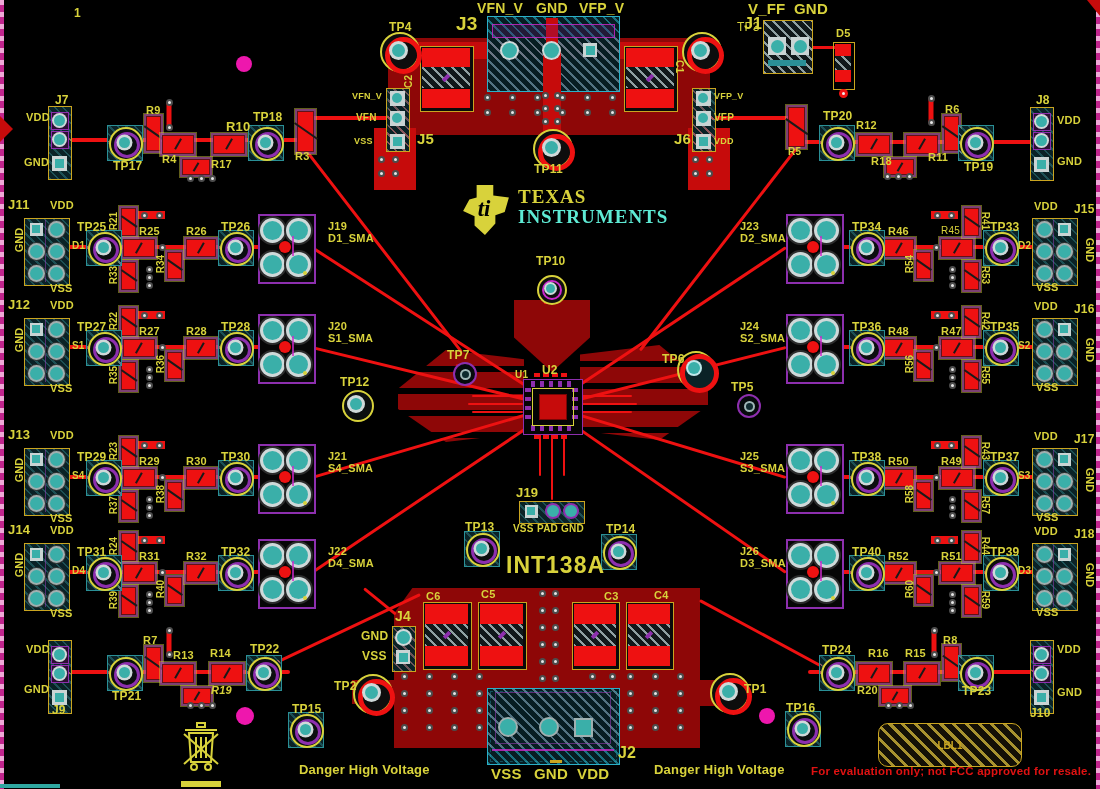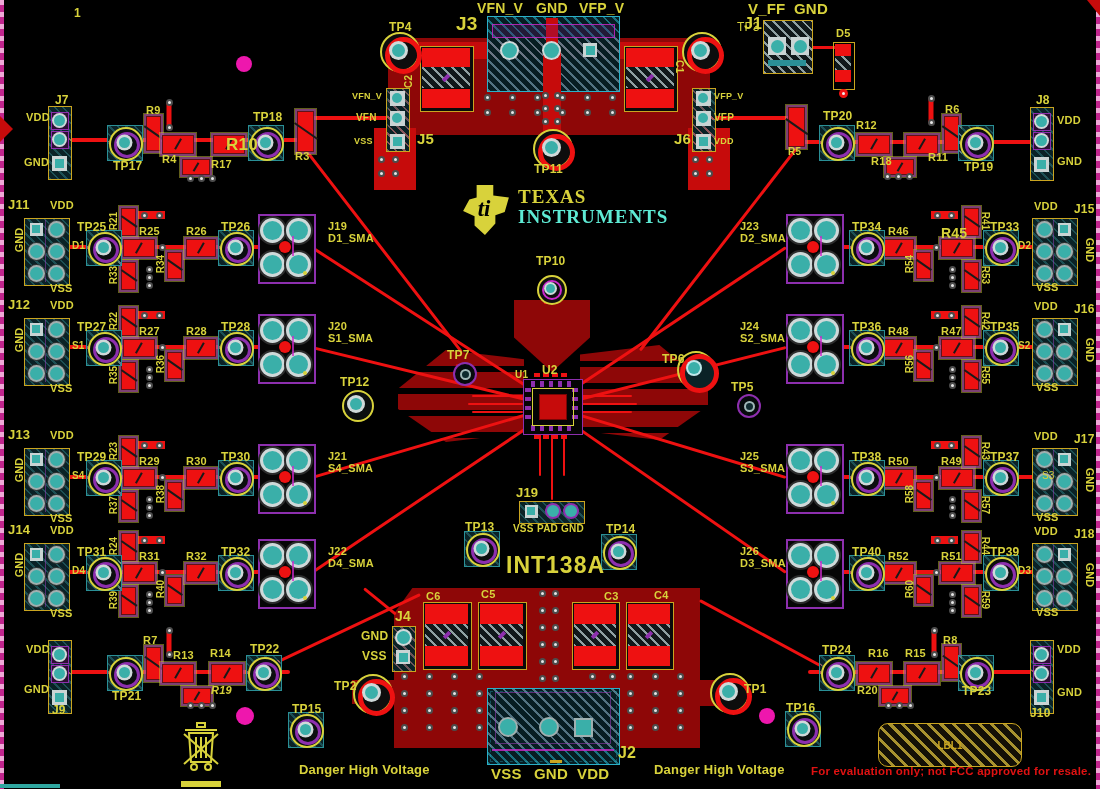--- a/index.html
+++ b/index.html
@@ -936,21 +936,21 @@
       <div style="position: absolute; left: 328px; top: 558px; font-size: 11px; color: rgb(216, 210, 59); font-weight: bold; white-space: pre; line-height: 1; letter-spacing: 0.2px;">D4_SMA</div>
       <div style="position: absolute; left: 1074px; top: 203px; font-size: 12px; color: rgb(216, 210, 59); font-weight: bold; white-space: pre; line-height: 1; letter-spacing: 0.2px;">J15</div>
       <div style="position: absolute; left: 1034px; top: 201px; font-size: 11px; color: rgb(216, 210, 59); font-weight: bold; white-space: pre; line-height: 1; letter-spacing: 0.2px;">VDD</div>
       <div style="position: absolute; left: 1089px; top: 250px; font-size: 11px; color: rgb(216, 210, 59); font-weight: bold; white-space: pre; line-height: 1; transform: translate(-50%, -50%) rotate(90deg);">GND</div>
       <div style="position: absolute; left: 1036px; top: 282px; font-size: 11px; color: rgb(216, 210, 59); font-weight: bold; white-space: pre; line-height: 1; letter-spacing: 0.2px;">VSS</div>
       <div style="position: absolute; left: 1018px; top: 241px; font-size: 10px; color: rgb(216, 210, 59); font-weight: bold; white-space: pre; line-height: 1; letter-spacing: 0.2px;">D2</div>
       <div style="position: absolute; left: 852px; top: 221px; font-size: 12px; color: rgb(216, 210, 59); font-weight: bold; white-space: pre; line-height: 1; letter-spacing: 0.2px;">TP34</div>
       <div style="position: absolute; left: 990px; top: 221px; font-size: 12px; color: rgb(216, 210, 59); font-weight: bold; white-space: pre; line-height: 1; letter-spacing: 0.2px;">TP33</div>
       <div style="position: absolute; left: 888px; top: 226px; font-size: 11px; color: rgb(216, 210, 59); font-weight: bold; white-space: pre; line-height: 1; letter-spacing: 0.2px;">R46</div>
       <div style="position: absolute; left: 910px; top: 264px; font-size: 10px; color: rgb(216, 210, 59); font-weight: bold; white-space: pre; line-height: 1; transform: translate(-50%, -50%) rotate(-90deg);">R54</div>
-      <div style="position: absolute; left: 941px; top: 226px; font-size: 14px; color: rgb(216, 210, 59); font-weight: bold; white-space: pre; line-height: 1; letter-spacing: 0.2px;">R45</div>
+      <div style="position: absolute; left: 941px; top: 226px; font-size: 10px; color: rgb(216, 210, 59); font-weight: normal; white-space: pre; line-height: 1; letter-spacing: 0.2px;">R45</div>
       <div style="position: absolute; left: 985px; top: 221px; font-size: 10px; color: rgb(216, 210, 59); font-weight: bold; white-space: pre; line-height: 1; transform: translate(-50%, -50%) rotate(90deg);">R41</div>
       <div style="position: absolute; left: 985px; top: 275px; font-size: 10px; color: rgb(216, 210, 59); font-weight: bold; white-space: pre; line-height: 1; transform: translate(-50%, -50%) rotate(90deg);">R53</div>
       <div style="position: absolute; left: 740px; top: 221px; font-size: 11px; color: rgb(216, 210, 59); font-weight: bold; white-space: pre; line-height: 1; letter-spacing: 0.2px;">J23</div>
       <div style="position: absolute; left: 740px; top: 233px; font-size: 11px; color: rgb(216, 210, 59); font-weight: bold; white-space: pre; line-height: 1; letter-spacing: 0.2px;">D2_SMA</div>
       <div style="position: absolute; left: 1074px; top: 303px; font-size: 12px; color: rgb(216, 210, 59); font-weight: bold; white-space: pre; line-height: 1; letter-spacing: 0.2px;">J16</div>
       <div style="position: absolute; left: 1034px; top: 301px; font-size: 11px; color: rgb(216, 210, 59); font-weight: bold; white-space: pre; line-height: 1; letter-spacing: 0.2px;">VDD</div>
       <div style="position: absolute; left: 1089px; top: 350px; font-size: 11px; color: rgb(216, 210, 59); font-weight: bold; white-space: pre; line-height: 1; transform: translate(-50%, -50%) rotate(90deg);">GND</div>
       <div style="position: absolute; left: 1036px; top: 382px; font-size: 11px; color: rgb(216, 210, 59); font-weight: bold; white-space: pre; line-height: 1; letter-spacing: 0.2px;">VSS</div>
       <div style="position: absolute; left: 1018px; top: 341px; font-size: 10px; color: rgb(216, 210, 59); font-weight: bold; white-space: pre; line-height: 1; letter-spacing: 0.2px;">S2</div>
       <div style="position: absolute; left: 852px; top: 321px; font-size: 12px; color: rgb(216, 210, 59); font-weight: bold; white-space: pre; line-height: 1; letter-spacing: 0.2px;">TP36</div>
@@ -959,21 +959,21 @@
       <div style="position: absolute; left: 910px; top: 364px; font-size: 10px; color: rgb(216, 210, 59); font-weight: bold; white-space: pre; line-height: 1; transform: translate(-50%, -50%) rotate(-90deg);">R56</div>
       <div style="position: absolute; left: 941px; top: 326px; font-size: 11px; color: rgb(216, 210, 59); font-weight: bold; white-space: pre; line-height: 1; letter-spacing: 0.2px;">R47</div>
       <div style="position: absolute; left: 985px; top: 321px; font-size: 10px; color: rgb(216, 210, 59); font-weight: bold; white-space: pre; line-height: 1; transform: translate(-50%, -50%) rotate(90deg);">R42</div>
       <div style="position: absolute; left: 985px; top: 375px; font-size: 10px; color: rgb(216, 210, 59); font-weight: bold; white-space: pre; line-height: 1; transform: translate(-50%, -50%) rotate(90deg);">R55</div>
       <div style="position: absolute; left: 740px; top: 321px; font-size: 11px; color: rgb(216, 210, 59); font-weight: bold; white-space: pre; line-height: 1; letter-spacing: 0.2px;">J24</div>
       <div style="position: absolute; left: 740px; top: 333px; font-size: 11px; color: rgb(216, 210, 59); font-weight: bold; white-space: pre; line-height: 1; letter-spacing: 0.2px;">S2_SMA</div>
       <div style="position: absolute; left: 1074px; top: 433px; font-size: 12px; color: rgb(216, 210, 59); font-weight: bold; white-space: pre; line-height: 1; letter-spacing: 0.2px;">J17</div>
       <div style="position: absolute; left: 1034px; top: 431px; font-size: 11px; color: rgb(216, 210, 59); font-weight: bold; white-space: pre; line-height: 1; letter-spacing: 0.2px;">VDD</div>
       <div style="position: absolute; left: 1089px; top: 480px; font-size: 11px; color: rgb(216, 210, 59); font-weight: bold; white-space: pre; line-height: 1; transform: translate(-50%, -50%) rotate(90deg);">GND</div>
       <div style="position: absolute; left: 1036px; top: 512px; font-size: 11px; color: rgb(216, 210, 59); font-weight: bold; white-space: pre; line-height: 1; letter-spacing: 0.2px;">VSS</div>
-      <div style="position: absolute; left: 1018px; top: 471px; font-size: 10px; color: rgb(216, 210, 59); font-weight: normal; white-space: pre; line-height: 1; letter-spacing: 0.2px; padding-left: 24px;">S3</div>
+      <div style="position: absolute; left: 1018px; top: 471px; font-size: 10px; color: rgb(216, 210, 59); font-weight: bold; white-space: pre; line-height: 1; letter-spacing: 0.2px;">S3</div>
       <div style="position: absolute; left: 852px; top: 451px; font-size: 12px; color: rgb(216, 210, 59); font-weight: bold; white-space: pre; line-height: 1; letter-spacing: 0.2px;">TP38</div>
       <div style="position: absolute; left: 990px; top: 451px; font-size: 12px; color: rgb(216, 210, 59); font-weight: bold; white-space: pre; line-height: 1; letter-spacing: 0.2px;">TP37</div>
       <div style="position: absolute; left: 888px; top: 456px; font-size: 11px; color: rgb(216, 210, 59); font-weight: bold; white-space: pre; line-height: 1; letter-spacing: 0.2px;">R50</div>
       <div style="position: absolute; left: 910px; top: 494px; font-size: 10px; color: rgb(216, 210, 59); font-weight: bold; white-space: pre; line-height: 1; transform: translate(-50%, -50%) rotate(-90deg);">R58</div>
       <div style="position: absolute; left: 941px; top: 456px; font-size: 11px; color: rgb(216, 210, 59); font-weight: bold; white-space: pre; line-height: 1; letter-spacing: 0.2px;">R49</div>
       <div style="position: absolute; left: 985px; top: 451px; font-size: 10px; color: rgb(216, 210, 59); font-weight: bold; white-space: pre; line-height: 1; transform: translate(-50%, -50%) rotate(90deg);">R43</div>
       <div style="position: absolute; left: 985px; top: 505px; font-size: 10px; color: rgb(216, 210, 59); font-weight: bold; white-space: pre; line-height: 1; transform: translate(-50%, -50%) rotate(90deg);">R57</div>
       <div style="position: absolute; left: 740px; top: 451px; font-size: 11px; color: rgb(216, 210, 59); font-weight: bold; white-space: pre; line-height: 1; letter-spacing: 0.2px;">J25</div>
       <div style="position: absolute; left: 740px; top: 463px; font-size: 11px; color: rgb(216, 210, 59); font-weight: bold; white-space: pre; line-height: 1; letter-spacing: 0.2px;">S3_SMA</div>
       <div style="position: absolute; left: 1074px; top: 528px; font-size: 12px; color: rgb(216, 210, 59); font-weight: bold; white-space: pre; line-height: 1; letter-spacing: 0.2px;">J18</div>
@@ -1001,21 +1001,21 @@
       <div style="position: absolute; left: 534px; top: 163px; font-size: 12px; color: rgb(216, 210, 59); font-weight: bold; white-space: pre; line-height: 1; letter-spacing: 0.2px;">TP11</div>
       <div style="position: absolute; left: 744px; top: 16px; font-size: 16px; color: rgb(216, 210, 59); font-weight: bold; white-space: pre; line-height: 1; letter-spacing: 0.2px;">J1</div>
       <div style="position: absolute; left: 836px; top: 28px; font-size: 11px; color: rgb(216, 210, 59); font-weight: bold; white-space: pre; line-height: 1; letter-spacing: 0.2px;">D5</div>
       <div style="position: absolute; left: 55px; top: 94px; font-size: 12px; color: rgb(216, 210, 59); font-weight: bold; white-space: pre; line-height: 1; letter-spacing: 0.2px;">J7</div>
       <div style="position: absolute; left: 26px; top: 112px; font-size: 11px; color: rgb(216, 210, 59); font-weight: bold; white-space: pre; line-height: 1; letter-spacing: 0.2px;">VDD</div>
       <div style="position: absolute; left: 24px; top: 157px; font-size: 11px; color: rgb(216, 210, 59); font-weight: bold; white-space: pre; line-height: 1; letter-spacing: 0.2px;">GND</div>
       <div style="position: absolute; left: 113px; top: 160px; font-size: 12px; color: rgb(216, 210, 59); font-weight: bold; white-space: pre; line-height: 1; letter-spacing: 0.2px;">TP17</div>
       <div style="position: absolute; left: 146px; top: 105px; font-size: 11px; color: rgb(216, 210, 59); font-weight: bold; white-space: pre; line-height: 1; letter-spacing: 0.2px;">R9</div>
       <div style="position: absolute; left: 162px; top: 154px; font-size: 11px; color: rgb(216, 210, 59); font-weight: bold; white-space: pre; line-height: 1; letter-spacing: 0.2px;">R4</div>
       <div style="position: absolute; left: 211px; top: 159px; font-size: 11px; color: rgb(216, 210, 59); font-weight: bold; white-space: pre; line-height: 1; letter-spacing: 0.2px;">R17</div>
-      <div style="position: absolute; left: 226px; top: 120px; font-size: 17px; color: rgb(216, 210, 59); font-weight: bold; white-space: pre; line-height: 1; letter-spacing: 0.2px; margin-top: 16px;">R10</div>
+      <div style="position: absolute; left: 226px; top: 120px; font-size: 13px; color: rgb(216, 210, 59); font-weight: bold; white-space: pre; line-height: 1; letter-spacing: 0.2px;">R10</div>
       <div style="position: absolute; left: 253px; top: 111px; font-size: 12px; color: rgb(216, 210, 59); font-weight: bold; white-space: pre; line-height: 1; letter-spacing: 0.2px;">TP18</div>
       <div style="position: absolute; left: 295px; top: 151px; font-size: 11px; color: rgb(216, 210, 59); font-weight: bold; white-space: pre; line-height: 1; letter-spacing: 0.2px;">R3</div>
       <div style="position: absolute; left: 1036px; top: 94px; font-size: 12px; color: rgb(216, 210, 59); font-weight: bold; white-space: pre; line-height: 1; letter-spacing: 0.2px;">J8</div>
       <div style="position: absolute; left: 1057px; top: 115px; font-size: 11px; color: rgb(216, 210, 59); font-weight: bold; white-space: pre; line-height: 1; letter-spacing: 0.2px;">VDD</div>
       <div style="position: absolute; left: 1057px; top: 156px; font-size: 11px; color: rgb(216, 210, 59); font-weight: bold; white-space: pre; line-height: 1; letter-spacing: 0.2px;">GND</div>
       <div style="position: absolute; left: 823px; top: 110px; font-size: 12px; color: rgb(216, 210, 59); font-weight: bold; white-space: pre; line-height: 1; letter-spacing: 0.2px;">TP20</div>
       <div style="position: absolute; left: 788px; top: 147px; font-size: 10px; color: rgb(216, 210, 59); font-weight: bold; white-space: pre; line-height: 1; letter-spacing: 0.2px;">R5</div>
       <div style="position: absolute; left: 856px; top: 120px; font-size: 11px; color: rgb(216, 210, 59); font-weight: bold; white-space: pre; line-height: 1; letter-spacing: 0.2px;">R12</div>
       <div style="position: absolute; left: 871px; top: 156px; font-size: 11px; color: rgb(216, 210, 59); font-weight: bold; white-space: pre; line-height: 1; letter-spacing: 0.2px;">R18</div>
       <div style="position: absolute; left: 928px; top: 152px; font-size: 11px; color: rgb(216, 210, 59); font-weight: bold; white-space: pre; line-height: 1; letter-spacing: 0.2px;">R11</div>

